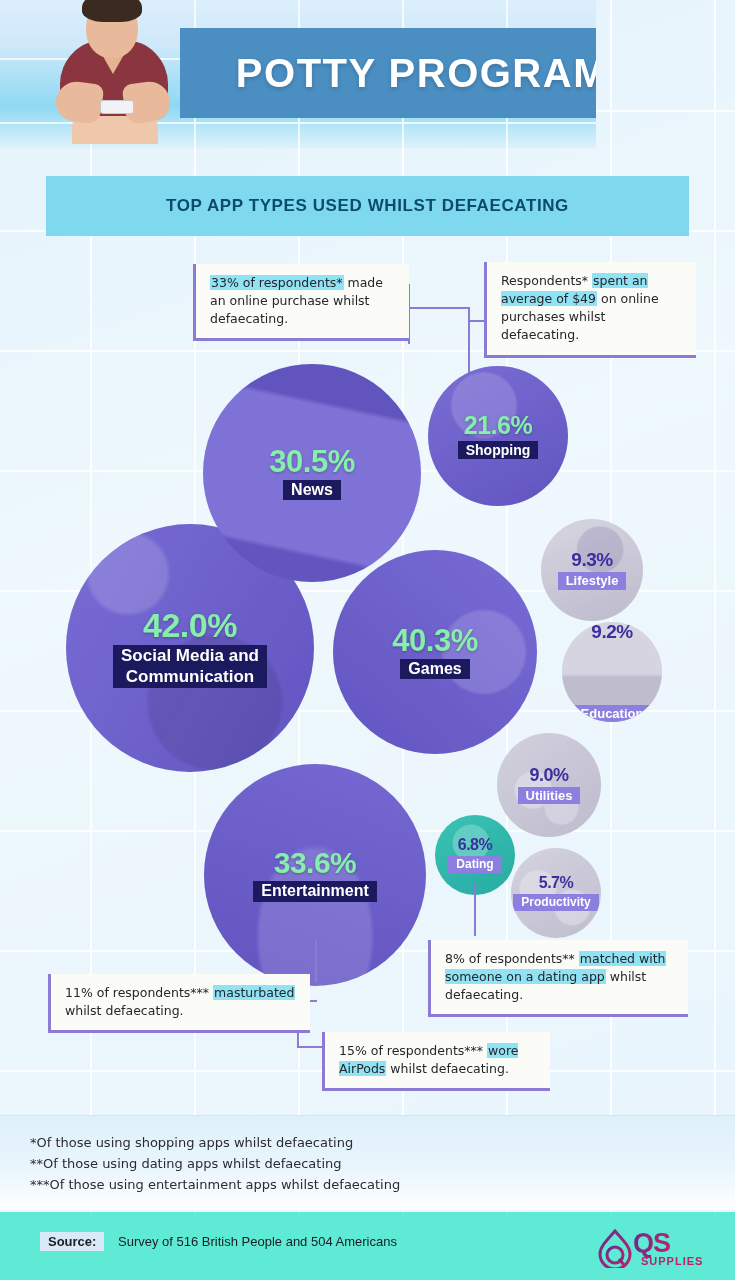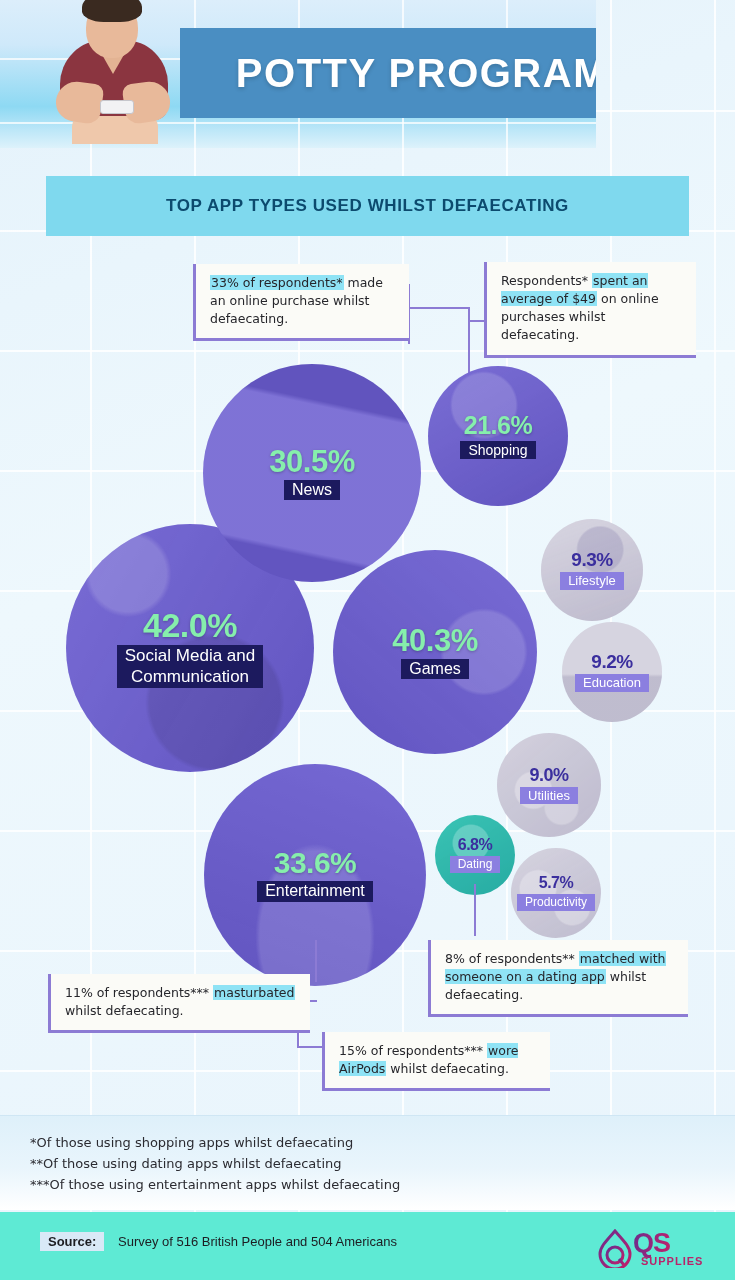--- a/index.html
+++ b/index.html
@@ -180,21 +180,21 @@
     font-family: "Liberation Sans", sans-serif;
     font-weight: bold;
     line-height: 1;
     z-index: 3;
     letter-spacing: -0.5px;
   }
   .bubble .lbl {
     position: relative;
     z-index: 3;
     font-family: "Liberation Sans", sans-serif;
-    font-weight: normal;
+    font-weight: bold;
     line-height: 1.18;
     padding: 1px 8px;
     text-align: center;
     margin-top: 3px;
   }
   .bubble .lbl span { display: block; }
 
   
   .b-dark .pct { color: #86efac; text-shadow: 0 1px 3px rgba(0,0,0,0.25); }
   .b-dark .lbl { color: #ffffff; background: #1c1a5e; }
@@ -328,21 +328,21 @@
           <span>Shopping</span>
         </div>
       </div>
       <div class="bubble b-light" style="left: 541px; top: 519px; width: 102px; height: 102px; background: rgb(201, 198, 214);">
         <div class="tex" style="background-image: radial-gradient(circle at 58% 30%, rgba(80, 70, 140, 0.3) 0px, rgba(80, 70, 140, 0.3) 24%, transparent 26%), linear-gradient(160deg, rgba(255, 255, 255, 0.5), rgba(120, 115, 150, 0.25));"></div>
         <div class="pct" style="font-size: 19px;">9.3%</div>
         <div class="lbl" style="font-size: 13px;">
           <span>Lifestyle</span>
         </div>
       </div>
-      <div class="bubble b-light" style="left: 562px; top: 622px; width: 100px; height: 100px; background: rgb(201, 198, 214);">
+      <div class="bubble b-light" style="left: 562px; top: 622px; width: 100px; height: 100px; background: rgb(201, 198, 214); justify-content: space-between;">
         <div class="tex" style="background-image: linear-gradient(rgba(255, 255, 255, 0.45) 0px, rgba(255, 255, 255, 0.45) 52%, rgba(150, 148, 175, 0.35) 55%);"></div>
         <div class="pct" style="font-size: 19px;">9.2%</div>
         <div class="lbl" style="font-size: 13px;">
           <span>Education</span>
         </div>
       </div>
       <div class="bubble b-light" style="left: 497px; top: 733px; width: 104px; height: 104px; background: rgb(201, 198, 214);">
         <div class="tex" style="background-image: radial-gradient(circle at 35% 55%, rgba(255, 255, 255, 0.55) 0px, rgba(255, 255, 255, 0.55) 20%, transparent 22%), radial-gradient(circle at 62% 72%, rgba(255, 255, 255, 0.45) 0px, rgba(255, 255, 255, 0.45) 16%, transparent 18%), linear-gradient(140deg, rgba(255, 255, 255, 0.35), rgba(140, 138, 170, 0.3));"></div>
         <div class="pct" style="font-size: 18px;">9.0%</div>
         <div class="lbl" style="font-size: 13px;">

